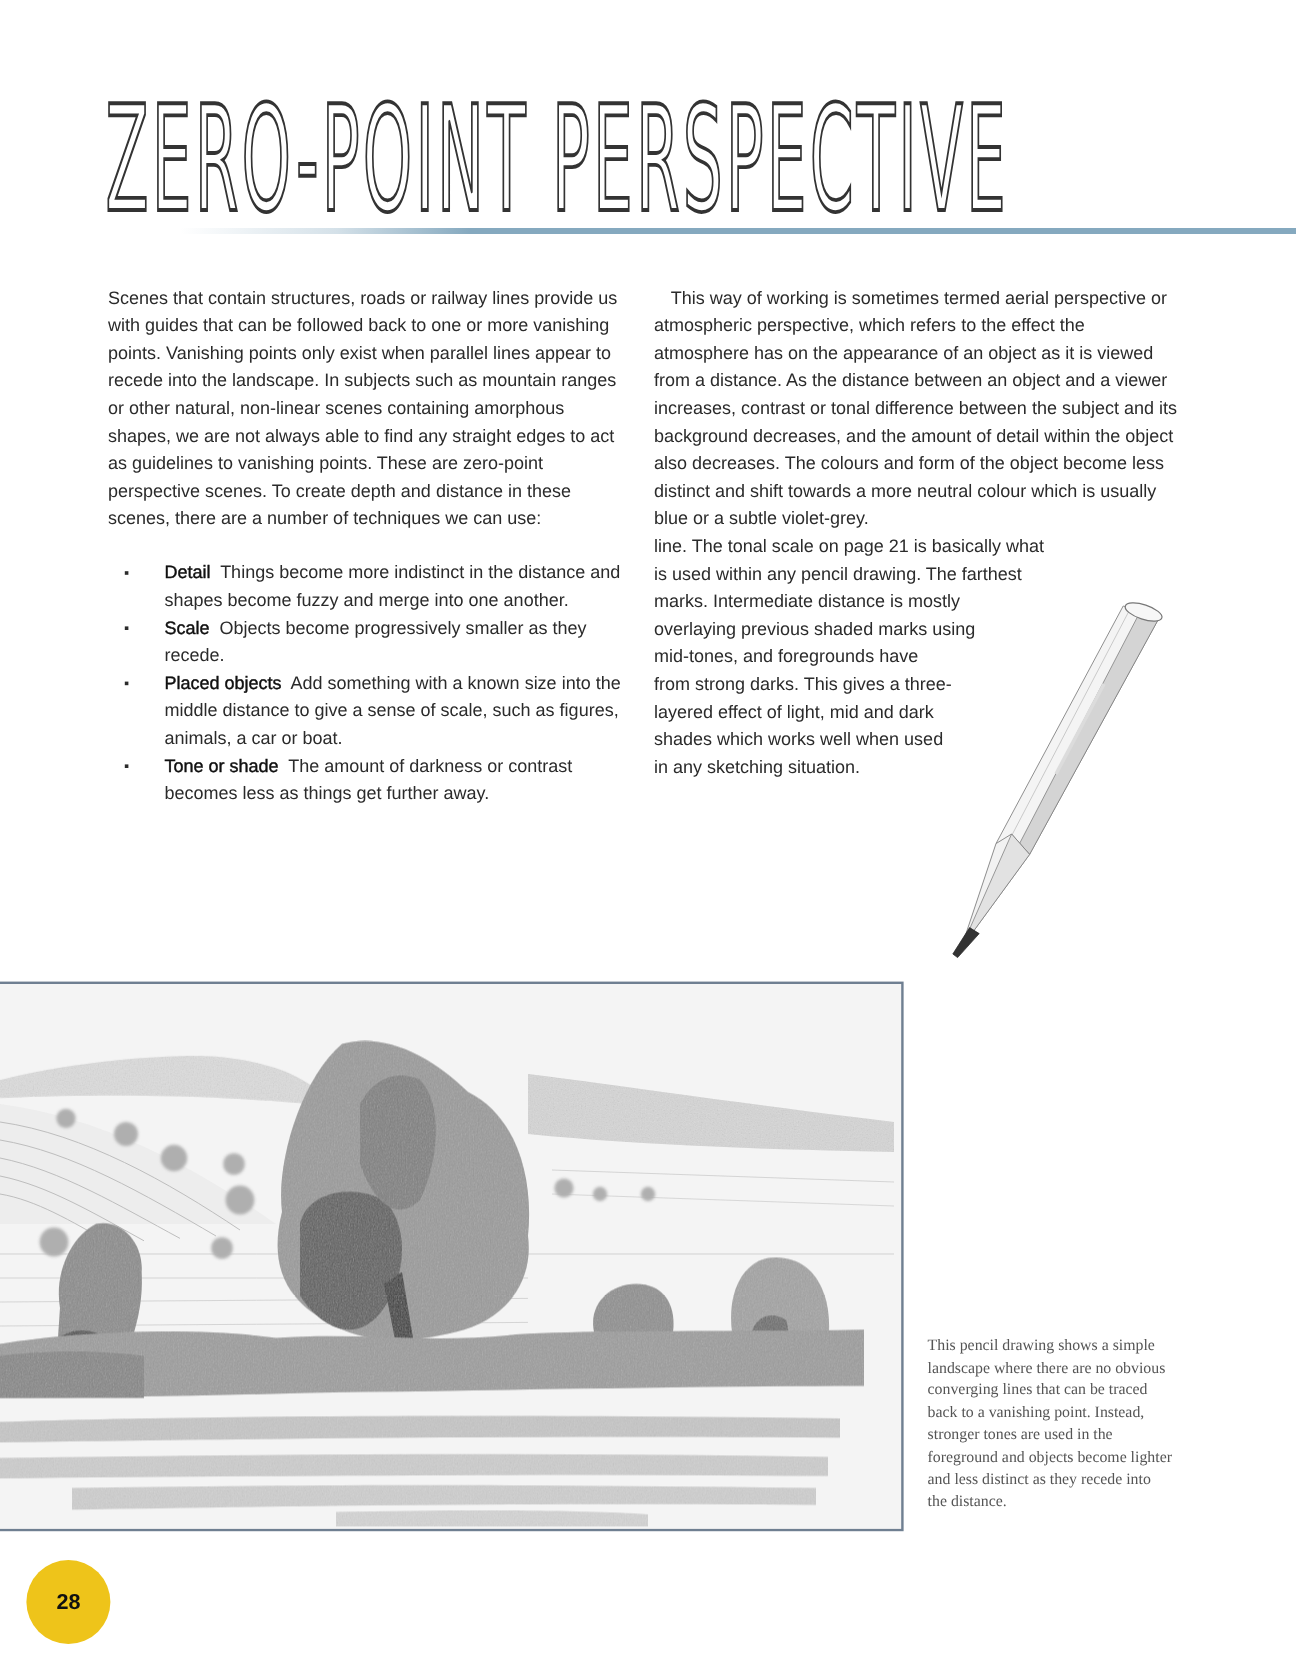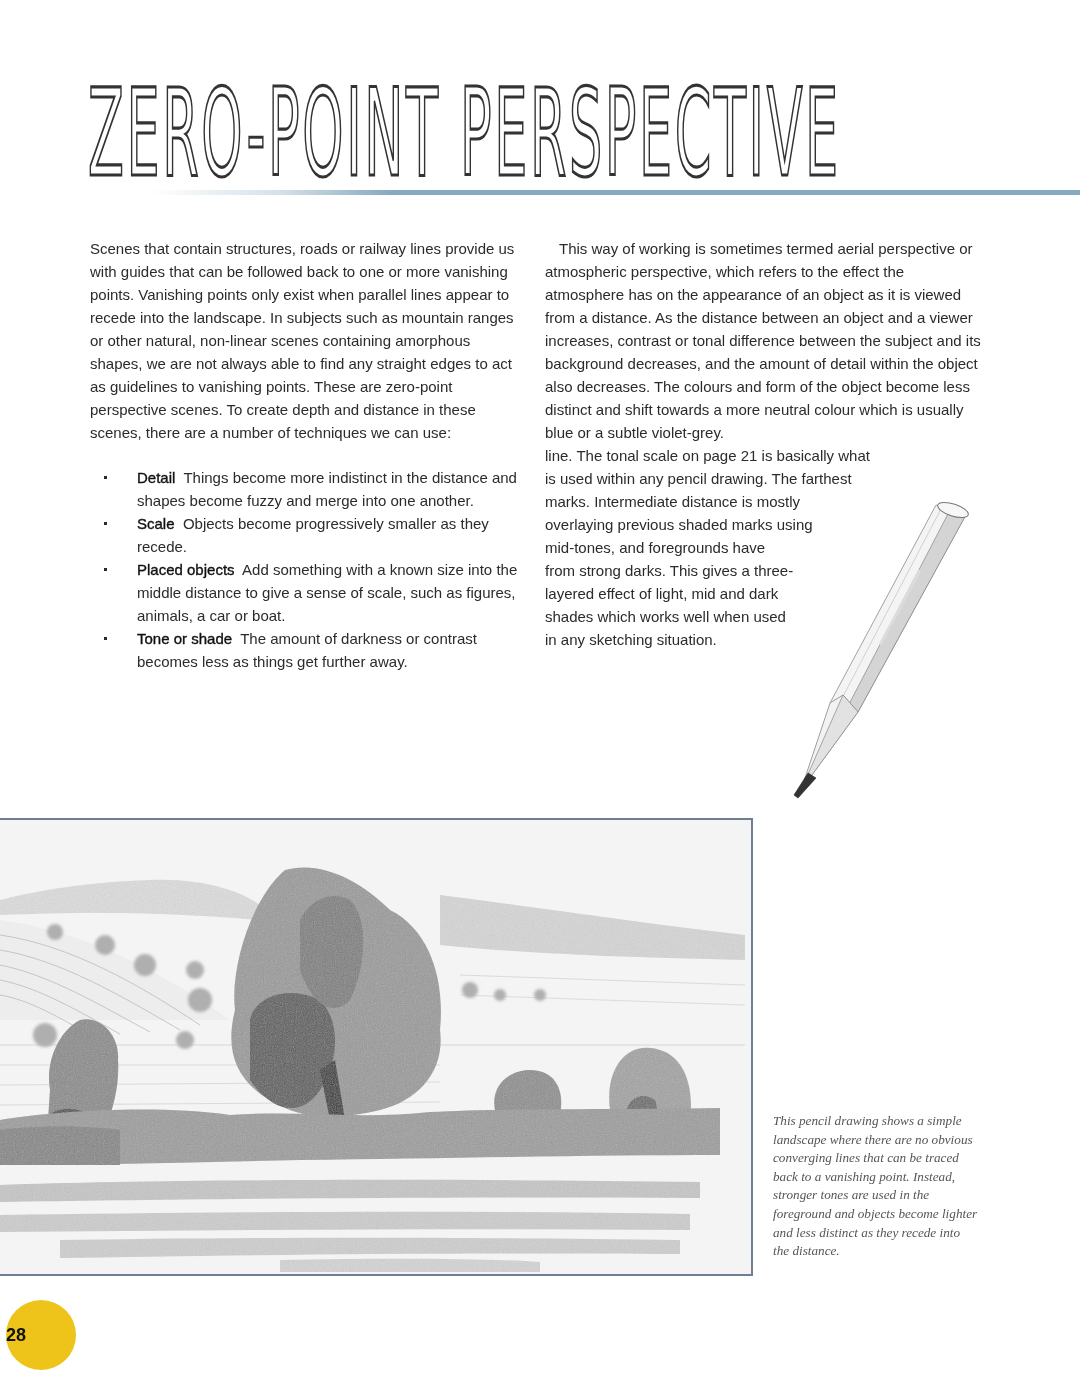--- a/index.html
+++ b/index.html
@@ -34,26 +34,26 @@
   }
   .bullets li b { font-weight: normal; color: #111; -webkit-text-stroke: 0.35px #111; }
   .narrow-lines p { margin: 0; }
   .pencil { position: absolute; left: 770px; top: 480px; width: 220px; height: 330px; }
   .figure {
     position: absolute; left: -2px; top: 818px; width: 751px; height: 454px;
     border: 2px solid #6f7f91; background: #f6f6f6; overflow: hidden;
   }
   .caption {
     position: absolute; left: 773px; top: 1112px; width: 205px;
-    font-family: "Liberation Serif", "DejaVu Serif", serif; font-style: italic;
+    font-family: "Liberation Serif", "DejaVu Serif", serif; 
     font-size: 13.2px; line-height: 18.6px; color: #555555;
   }
   .page-badge {
-    position: absolute; left: 6px; top: 1300px; width: 70px; height: 70px; border-radius: 50%;
-    background: #eec41a; display: flex; align-items: center; 
+    position: absolute; left: 22px; top: 1300px; width: 70px; height: 70px; border-radius: 50%;
+    background: #eec41a; display: flex; align-items: center; justify-content: center;
     font-family: "Liberation Sans", sans-serif; font-weight: bold; font-size: 18px; color: #111;
   }
 </style>
 </head>
 <body>
 
 <div class="title-wrap">
   <h1 class="title" style="margin:0">ZERO-POINT PERSPECTIVE</h1>
 </div>
 <div class="rule"></div>

